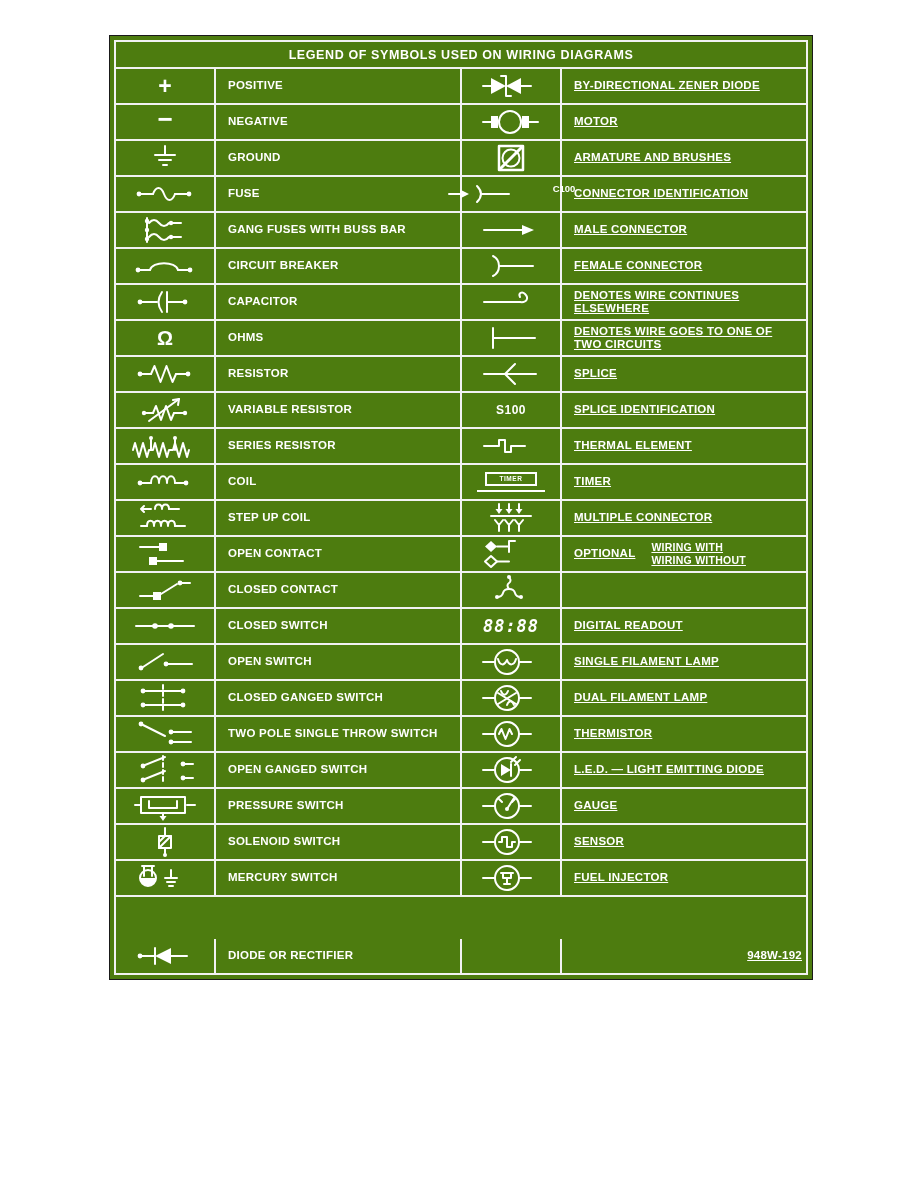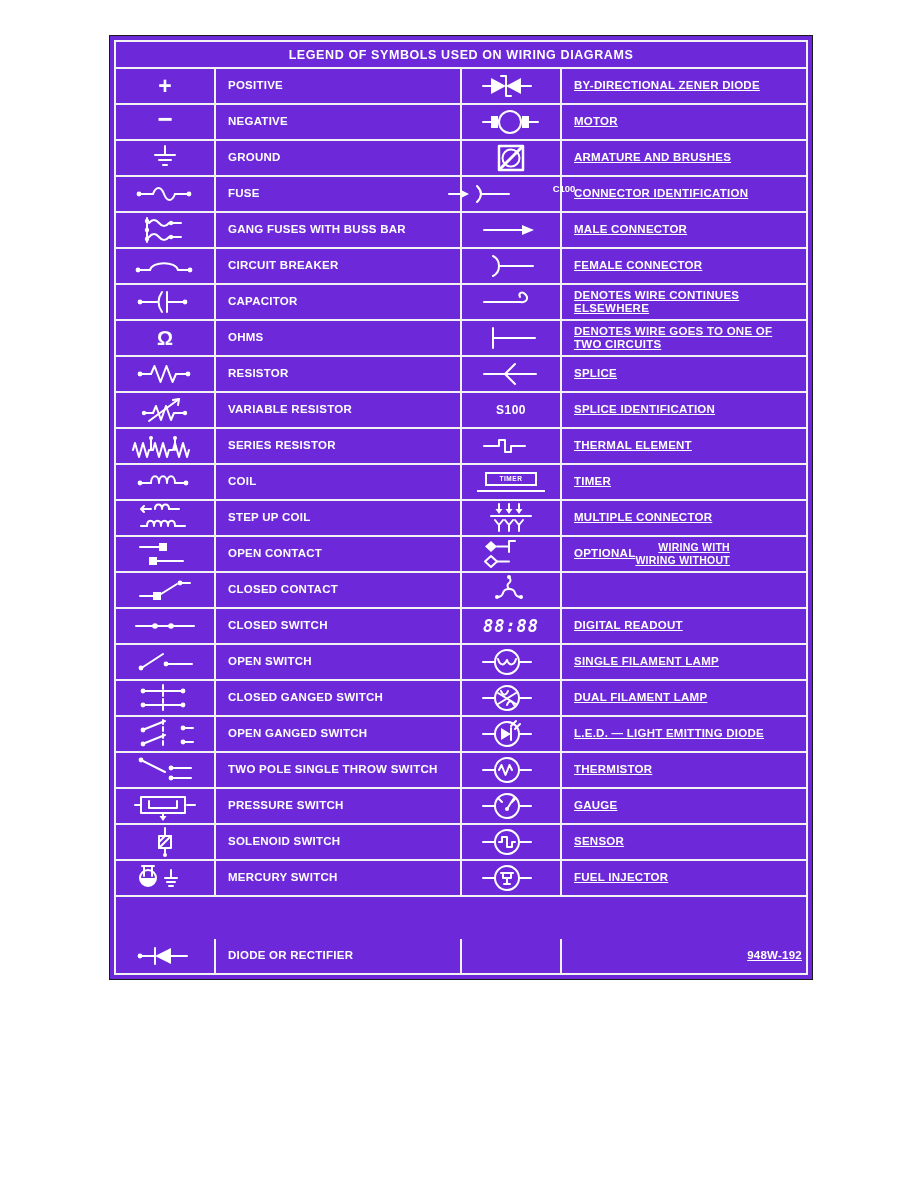--- a/index.html
+++ b/index.html
@@ -1,17 +1,17 @@
 <!DOCTYPE html>
 <html><head>
 <meta charset="utf-8">
 <style>
   html,body{margin:0;padding:0;background:#fff;}
   .page{position:relative;width:918px;height:1188px;background:#fff;font-family:"Liberation Sans",sans-serif;overflow:hidden;}
-  .legend{position:absolute;left:109px;top:35px;width:704px;background:#6d28d9;padding:4px;border:1px solid #1a1a1a;box-sizing:border-box;}
+  .legend{position:absolute;left:109px;top:35px;width:704px;background:#4d7c0f;padding:4px;border:1px solid #1a1a1a;box-sizing:border-box;}
   .grid{border:2px solid #f2f2f2;}
   .title-row{height:25px;display:flex;align-items:center;justify-content:center;color:#fff;
     font-size:12.5px;font-weight:bold;letter-spacing:.6px;border-bottom:2px solid #f2f2f2;}
   .row{display:flex;height:34px;border-bottom:2px solid #f2f2f2;}
   .row:last-child{border-bottom:none;margin-top:42px;}
   .cell{display:flex;align-items:center;color:#fff;box-sizing:border-box;}
   .sym{width:100px;flex:none;justify-content:center;border-right:2px solid #f2f2f2;position:relative;}
   .lbl{padding-left:12px;font-size:11.5px;font-weight:bold;letter-spacing:.25px;line-height:1.15;}
   .lbl.l{width:246px;flex:none;border-right:2px solid #f2f2f2;}
   .lbl.r{flex:1;padding-right:4px;text-decoration:underline;}
@@ -22,21 +22,21 @@
   .glyph{font-weight:bold;color:#fff;font-size:20px;line-height:1;}
   .glyph.plus{font-size:23px;}
   .glyph.minus{font-size:26px;margin-top:-6px;}
   .sid{font-size:12px;font-weight:bold;letter-spacing:.5px;}
   .dro{font-family:"DejaVu Sans Mono",monospace;font-style:italic;font-weight:bold;font-size:17px;letter-spacing:1px;}
   .conn-id{display:flex;align-items:flex-start;}
   .cid{font-size:9.5px;font-weight:bold;margin-left:40px;margin-top:-1px;}
   .timer{display:flex;flex-direction:column;align-items:center;}
   .timer-box{border:2px solid #fff;font-size:6.5px;font-weight:bold;letter-spacing:.6px;padding:2px 12px;line-height:1;}
   .timer-line{width:68px;border-top:2px solid #fff;margin-top:4px;}
-  .opt{display:flex;align-items:center;text-align:right;}
+  .opt{display:flex;gap:16px;align-items:center;}
   .subs{display:flex;flex-direction:column;line-height:1.25;font-size:10.5px;}
   .code-cell{justify-content:flex-end;padding-right:10px;}
 </style>
 </head>
 <body>
 
 <div class="page">
   <div class="legend">
     <div class="grid">
 
@@ -400,20 +400,43 @@
         <div class="cell sym">
           <svg width="60" height="32" viewBox="0 0 60 32">
             <path d="M2 16h12"></path>
               <circle cx="26" cy="16" r="12"></circle>
             <path d="M17 11l18 11M17 22l18-11"></path>
             <path d="M20 9c2 5 5 5 7 0M26 23c2-5 5-5 7 0"></path>
             <path d="M38 16h12"></path>
           </svg>
         </div>
         <div class="cell lbl r">DUAL FILAMENT LAMP</div>
+      </div>
+
+      <div class="row">
+        <div class="cell sym">
+          <svg width="64" height="32" viewBox="0 0 64 32">
+            <circle class="f" cx="8" cy="6" r="2.4"></circle>
+              <path d="M10 7L32 18"></path>
+            <circle class="f" cx="38" cy="14" r="2.4"></circle>
+              <path d="M40 14h18"></path>
+            <circle class="f" cx="38" cy="24" r="2.4"></circle>
+              <path d="M40 24h18"></path>
+          </svg>
+        </div>
+        <div class="cell lbl l">TWO POLE SINGLE THROW SWITCH</div>
+        <div class="cell sym">
+          <svg width="60" height="32" viewBox="0 0 60 32">
+            <path d="M2 16h12"></path>
+              <circle cx="26" cy="16" r="12"></circle>
+            <path d="M18 16l2.5-5 4 10 4-10 2.5 5"></path>
+            <path d="M38 16h12"></path>
+          </svg>
+        </div>
+        <div class="cell lbl r">THERMISTOR</div>
       </div>
 
       <div class="row">
         <div class="cell sym">
           <svg width="64" height="32" viewBox="0 0 64 32">
             <circle class="f" cx="10" cy="12" r="2.4"></circle>
               <path d="M12 11L32 3"></path>
             <circle class="f" cx="50" cy="10" r="2.4"></circle>
               <path d="M52 10h8"></path>
             <circle class="f" cx="10" cy="26" r="2.4"></circle>
@@ -433,43 +456,20 @@
             <path d="M30 8l5-5M34 11l5-5"></path>
             <path d="M38 16h12"></path>
           </svg>
         </div>
         <div class="cell lbl r">L.E.D. — LIGHT EMITTING DIODE</div>
       </div>
 
       <div class="row">
         <div class="cell sym">
           <svg width="64" height="32" viewBox="0 0 64 32">
-            <circle class="f" cx="8" cy="6" r="2.4"></circle>
-              <path d="M10 7L32 18"></path>
-            <circle class="f" cx="38" cy="14" r="2.4"></circle>
-              <path d="M40 14h18"></path>
-            <circle class="f" cx="38" cy="24" r="2.4"></circle>
-              <path d="M40 24h18"></path>
-          </svg>
-        </div>
-        <div class="cell lbl l">TWO POLE SINGLE THROW SWITCH</div>
-        <div class="cell sym">
-          <svg width="60" height="32" viewBox="0 0 60 32">
-            <path d="M2 16h12"></path>
-              <circle cx="26" cy="16" r="12"></circle>
-            <path d="M18 16l2.5-5 4 10 4-10 2.5 5"></path>
-            <path d="M38 16h12"></path>
-          </svg>
-        </div>
-        <div class="cell lbl r">THERMISTOR</div>
-      </div>
-
-      <div class="row">
-        <div class="cell sym">
-          <svg width="64" height="32" viewBox="0 0 64 32">
             <path d="M2 15h6M54 15h8"></path>
             <rect x="8" y="7" width="44" height="16"></rect>
             <path d="M16 11v7h28v-7"></path>
             <path d="M30 23v4"></path>
               <polygon class="f" points="30,31 26.5,26 33.5,26"></polygon>
           </svg>
         </div>
         <div class="cell lbl l">PRESSURE SWITCH</div>
         <div class="cell sym">
           <svg width="60" height="32" viewBox="0 0 60 32">

